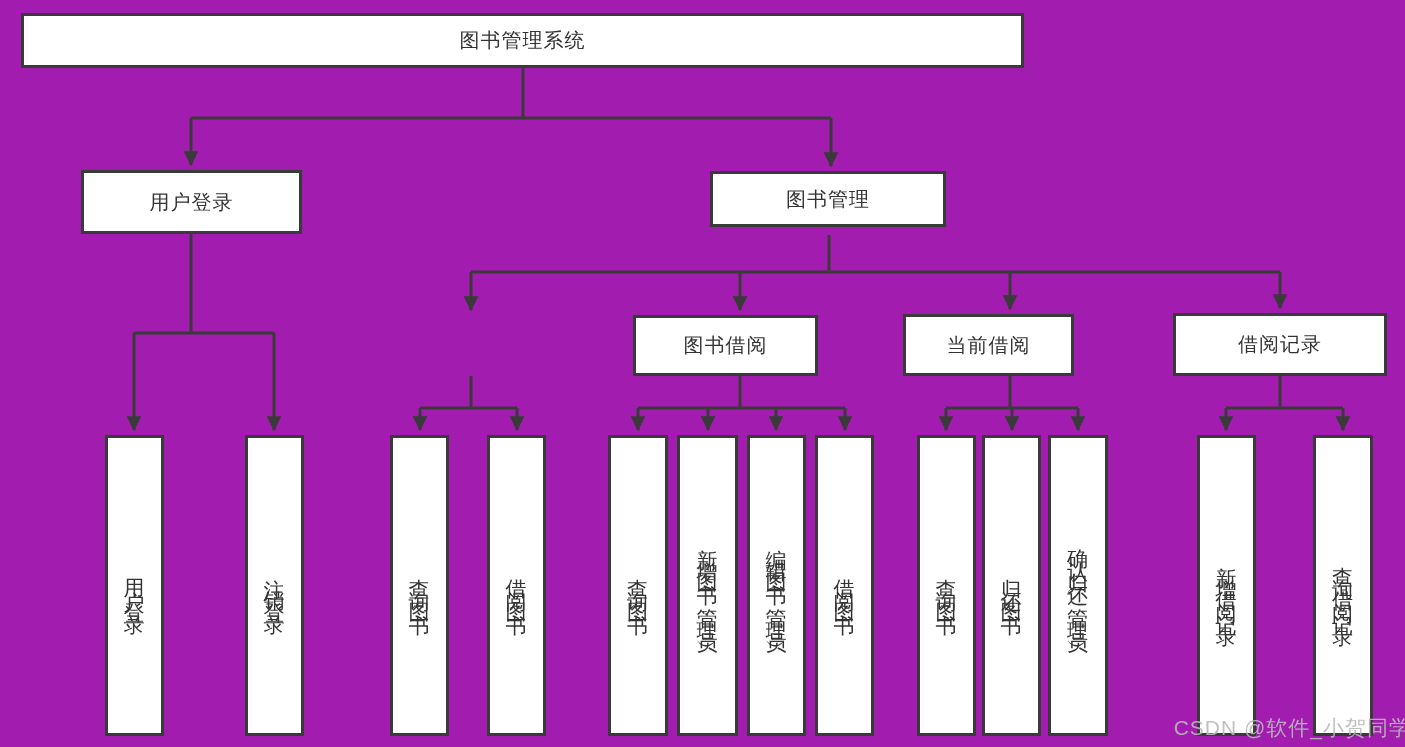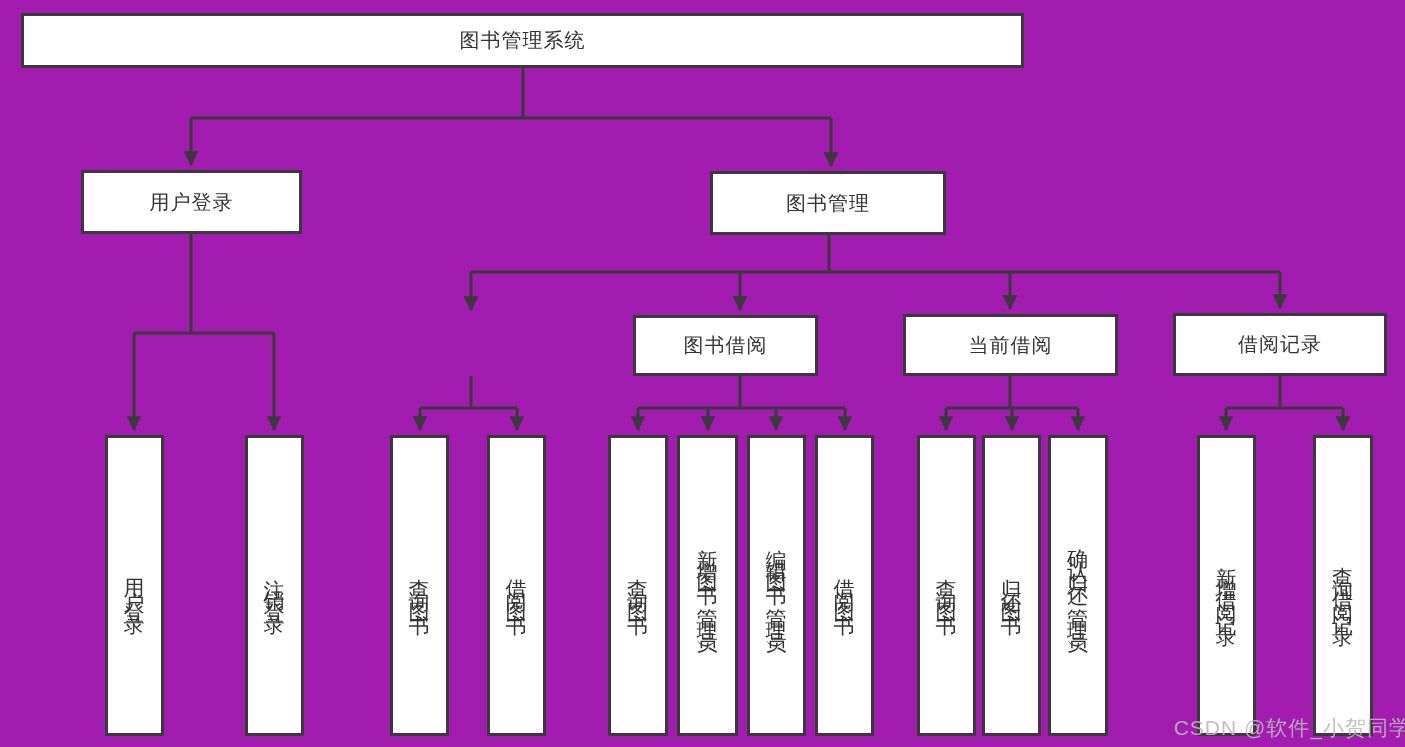--- a/index.html
+++ b/index.html
@@ -28,25 +28,25 @@
   }
   .vbox .vtext{
     writing-mode:vertical-rl;
     font-size:21px;line-height:1;letter-spacing:12px;
     color:#333333;
   }
   
   #b-root{left:21px;top:13px;width:1003px;height:55px;}
   
   #b-login{left:81px;top:170px;width:221px;height:64px;}
-  #b-mgmt{left:710px;top:171px;width:236px;height:64px;}
+  #b-mgmt{left:710px;top:171px;width:236px;height:56px;}
   
   #b-rec{left:361px;top:315px;width:220px;height:61px;}
   #b-borrow{left:633px;top:315px;width:185px;height:61px;}
-  #b-current{left:903px;top:314px;width:215px;height:62px;}
+  #b-current{left:903px;top:314px;width:171px;height:62px;}
   #b-records{left:1173px;top:313px;width:214px;height:63px;}
   
   #v-login1{left:105px;width:59px;}
   #v-logout{left:245px;width:59px;}
   #v-rec-query{left:390px;width:59px;}
   #v-rec-borrow{left:487px;width:59px;}
   #v-bb-query{left:608px;width:60px;}
   #v-bb-add{left:677px;width:61px;}
   #v-bb-edit{left:747px;width:59px;}
   #v-bb-borrow{left:815px;width:59px;}

